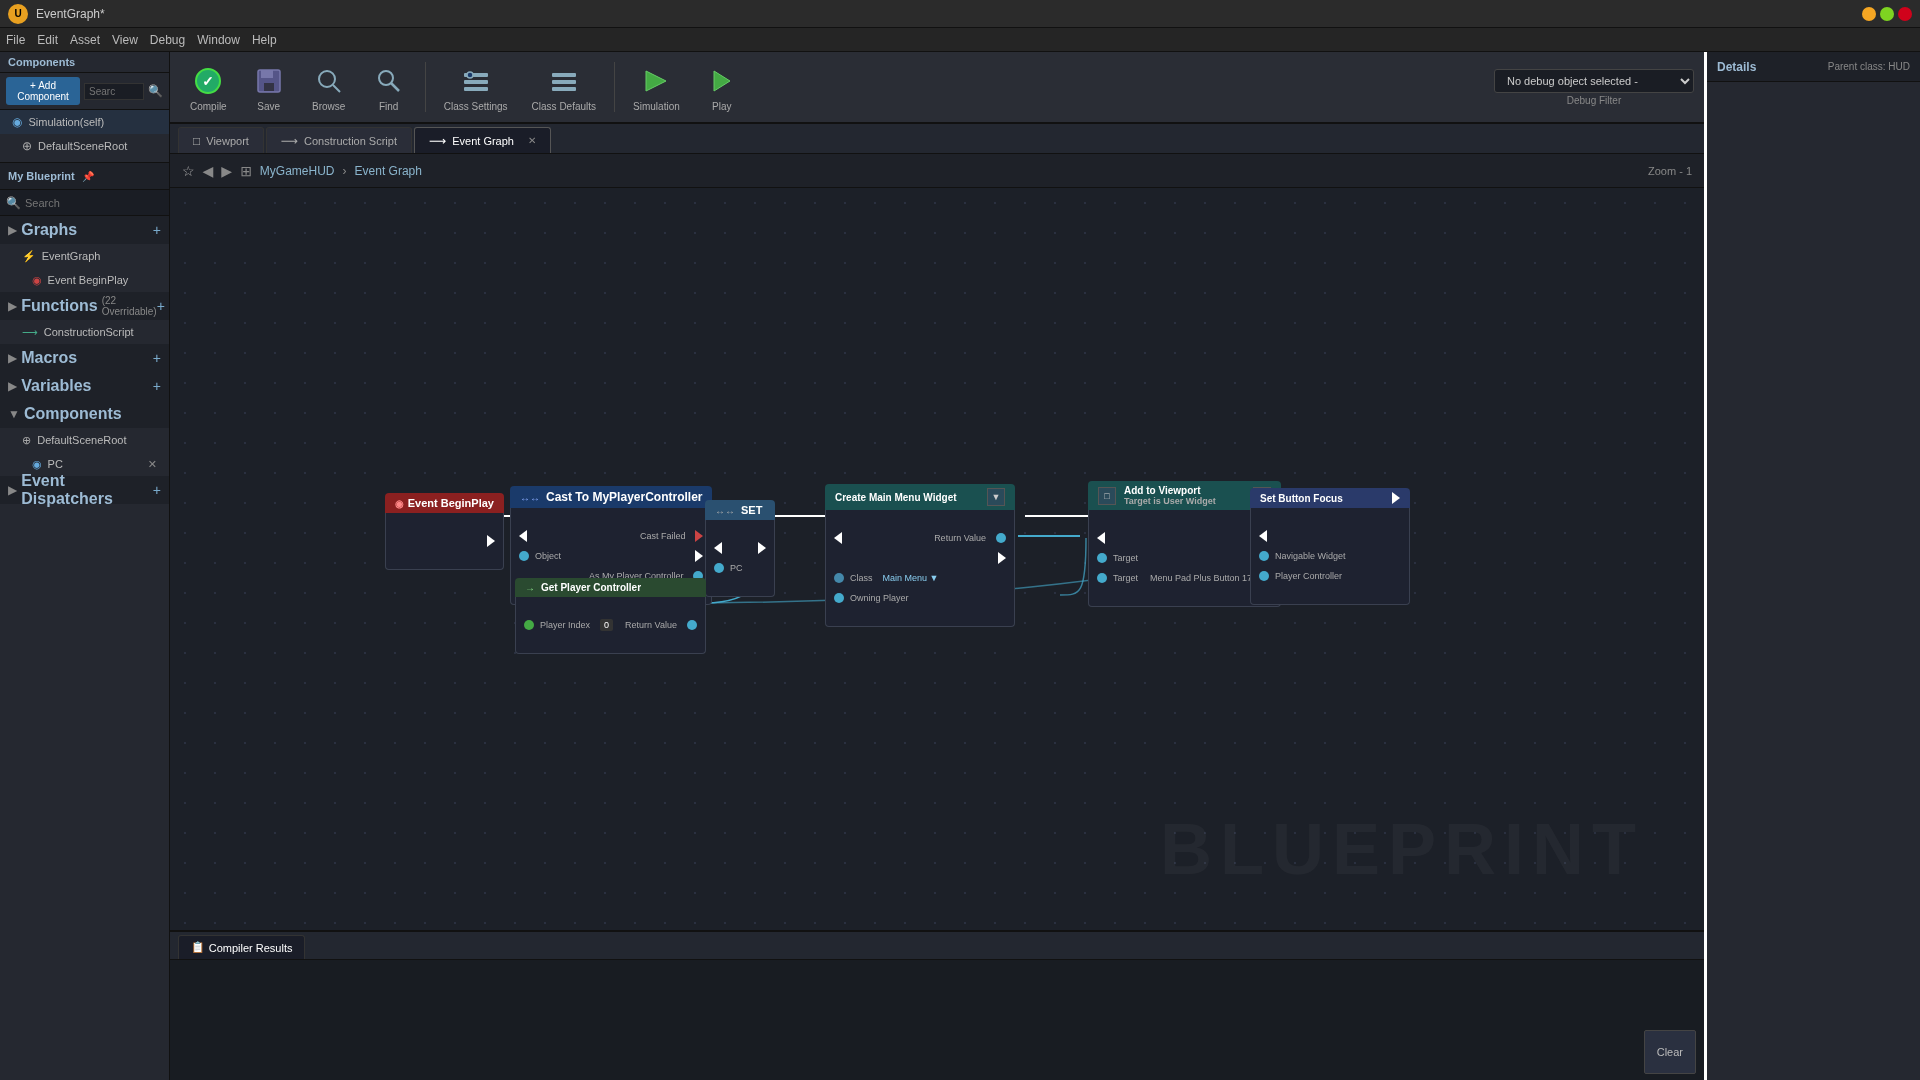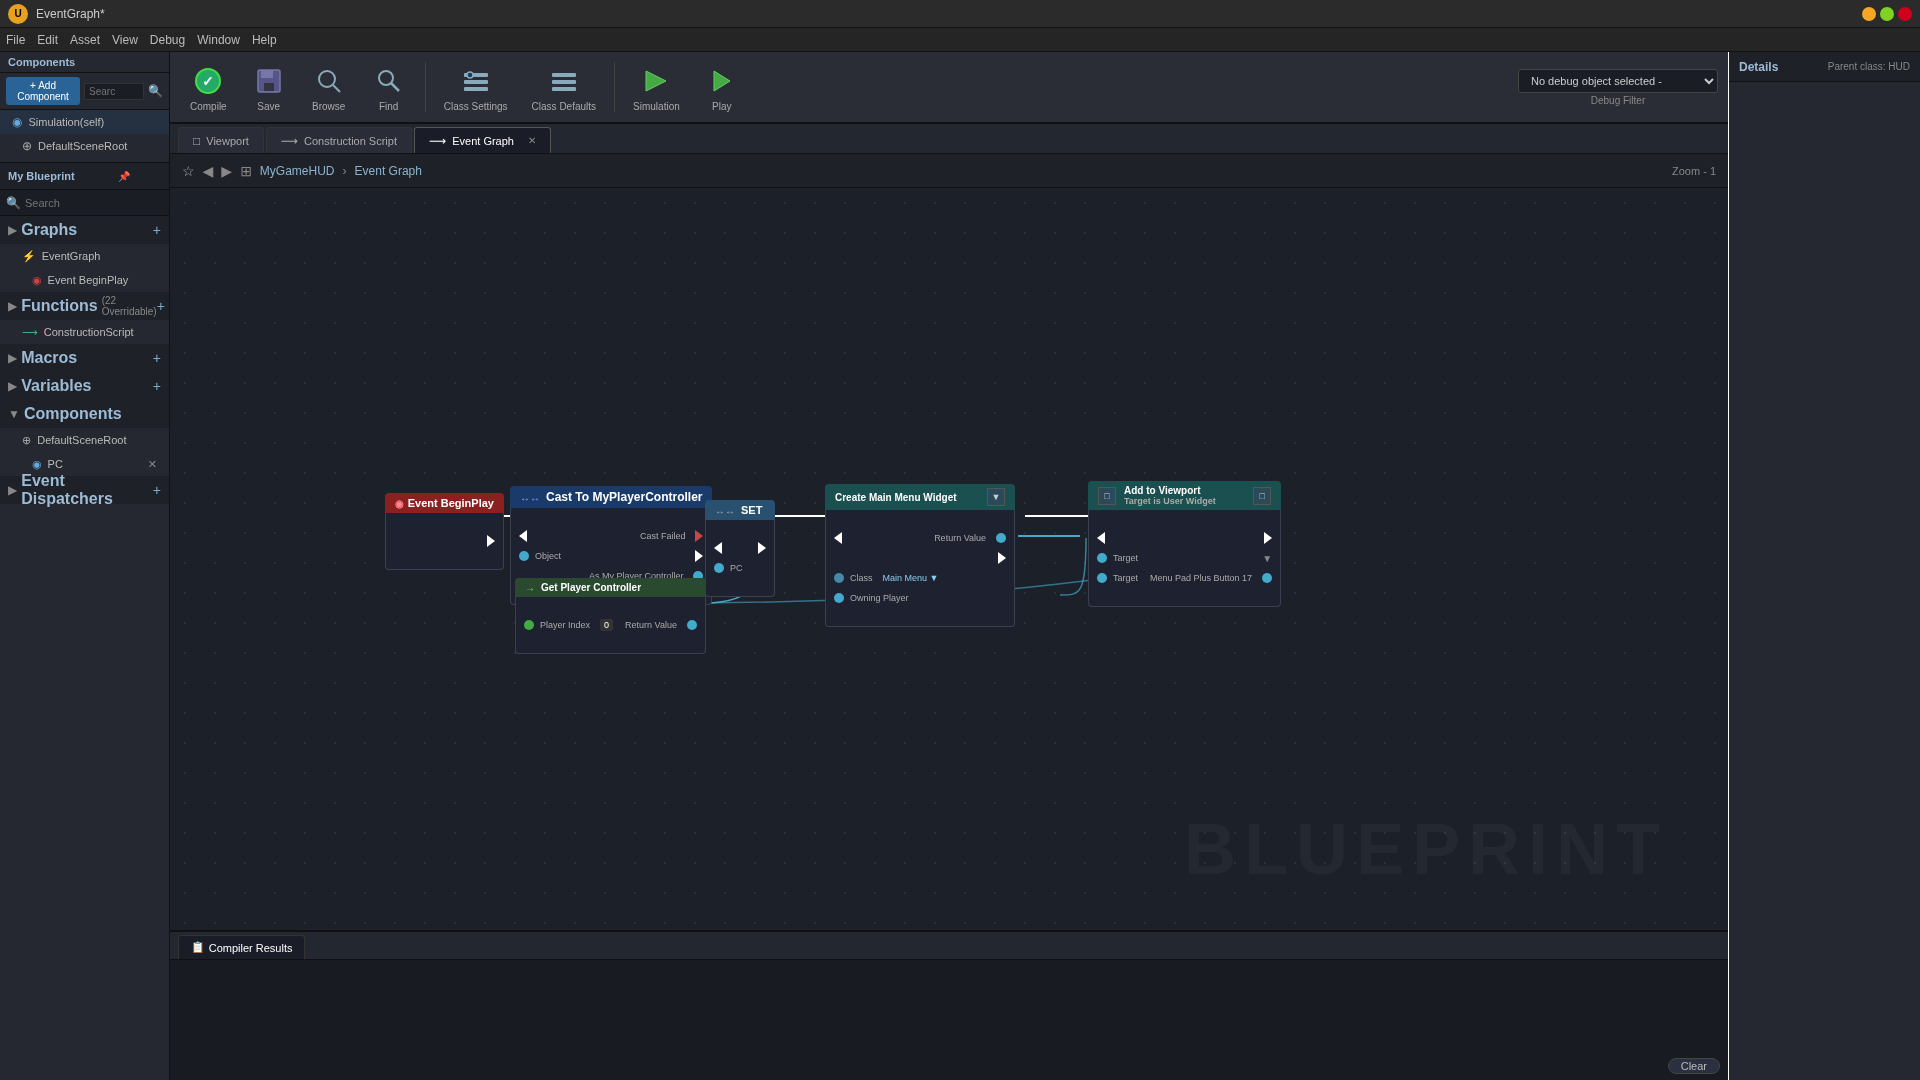--- a/index.html
+++ b/index.html
@@ -145,25 +145,25 @@
     .bottom-tab {
       height: 24px; padding: 0 12px; background: #2a2d38; border: 1px solid #333; border-bottom: none;
       cursor: pointer; font-size: 11px; color: #aaa; display: flex; align-items: center; gap: 4px;
       border-radius: 3px 3px 0 0;
     }
     .bottom-tab.active { background: #1a1d28; color: #fff; }
     #bottom-content { height: calc(150px - 28px); background: #181c22; position: relative; }
     #clear-btn {
       position: absolute; bottom: 8px; right: 8px;
       background: #2a3040; border: 1px solid #444; color: #bbb;
-      padding: 1px 12px; cursor: pointer; font-size: 11px; border-radius: 10px;
-    }
-
-    
-    #details-panel { width: 192px; background: #252830; border-left: 1px solid #ffffff; }
+      padding: 15px 12px; cursor: pointer; font-size: 11px; border-radius: 2px;
+    }
+
+    
+    #details-panel { width: 216px; background: #252830; border-left: 3px solid #ffffff; }
     #details-header {
       height: 30px; background: #1e2128; display: flex; align-items: center; padding: 0 10px;
       border-bottom: 1px solid #111;
     }
     #details-header .title { font-size: 12px; color: #9dbbd4; font-weight: bold; }
     #parent-class { font-size: 10px; color: #888; margin-left: auto; }
 
     
     .node-red { background: #8b2020; }
     .node-blue { background: #1a3a6a; }
@@ -211,21 +211,21 @@
 
     <div class="panel-item active">
       <span style="color:#66aadd;font-size:12px;">◉</span>
       <span>Simulation(self)</span>
     </div>
     <div class="panel-item" style="padding-left:22px;">
       <span style="color:#aaa;font-size:12px;">⊕</span>
       <span>DefaultSceneRoot</span>
     </div>
 
-    <div style="height:28px;background:#1e2128;display:flex;align-items:center;padding:0 8px;border-bottom:1px solid #111;border-top:1px solid #111;margin-top:4px;gap:36px;">
+    <div style="height:28px;background:#1e2128;display:flex;align-items:center;padding:0 8px;border-bottom:1px solid #111;border-top:1px solid #111;margin-top:4px;">
       <span style="color:#9dbbd4;font-size:11px;font-weight:bold;">My Blueprint</span>
       <span style="margin-left:8px;color:#888;font-size:10px;">📌</span>
     </div>
     <div id="search-bar">
       <span style="color:#888;">🔍</span>
       <input style="flex: 1 1 0%; background: transparent; border: none; color: rgb(204, 204, 204); font-size: 11px; outline: none;" placeholder="Search">
       <span style="color:#888;cursor:pointer;">▼</span>
     </div>
 
     <div class="panel-section-header">
@@ -533,20 +533,39 @@
           <div class="bp-pin-row">
             <div style="width:10px;height:10px;border-radius:50%;background:#44aacc;flex-shrink:0;"></div>
             <span style="font-size:9px;color:#aaa;">Target</span>
             <span style="flex:1"></span>
             <span style="font-size:9px;color:#aaa;margin-right:4px;">Menu Pad Plus Button 17</span>
             <div style="width:10px;height:10px;border-radius:50%;background:#44aacc;"></div>
           </div>
         </div>
       </div>
 
+      <div class="bp-node" style="left:1080px;top:300px;min-width:160px;">
+        <div class="bp-node-header" style="background:#2a3a6a;">
+          <span style="font-size:10px;color:#fff;">Set Button Focus</span>
+          <div style="width:0;height:0;border-top:6px solid transparent;border-bottom:6px solid transparent;border-left:8px solid #fff;margin-left:auto;"></div>
+        </div>
+        <div class="bp-node-body">
+          <div class="bp-pin-row">
+            <div style="width:0;height:0;border-top:6px solid transparent;border-bottom:6px solid transparent;border-right:8px solid #fff;flex-shrink:0;"></div>
+          </div>
+          <div class="bp-pin-row">
+            <div style="width:10px;height:10px;border-radius:50%;background:#44aacc;flex-shrink:0;"></div>
+            <span style="font-size:9px;color:#aaa;">Navigable Widget</span>
+          </div>
+          <div class="bp-pin-row">
+            <div style="width:10px;height:10px;border-radius:50%;background:#44aacc;flex-shrink:0;"></div>
+            <span style="font-size:9px;color:#aaa;">Player Controller</span>
+          </div>
+        </div>
+      </div>
 
       <div class="bp-node" style="left:345px;top:390px;min-width:180px;">
         <div class="bp-node-header" style="background:#2a4a30;">
           <span style="color:#88dd88;font-size:10px;margin-right:2px;">→</span>
           <span style="font-size:10px;color:#fff;">Get Player Controller</span>
         </div>
         <div class="bp-node-body">
           <div class="bp-pin-row">
             <div style="width:10px;height:10px;border-radius:50%;background:#44aa44;flex-shrink:0;"></div>
             <span style="font-size:9px;color:#aaa;">Player Index</span>

